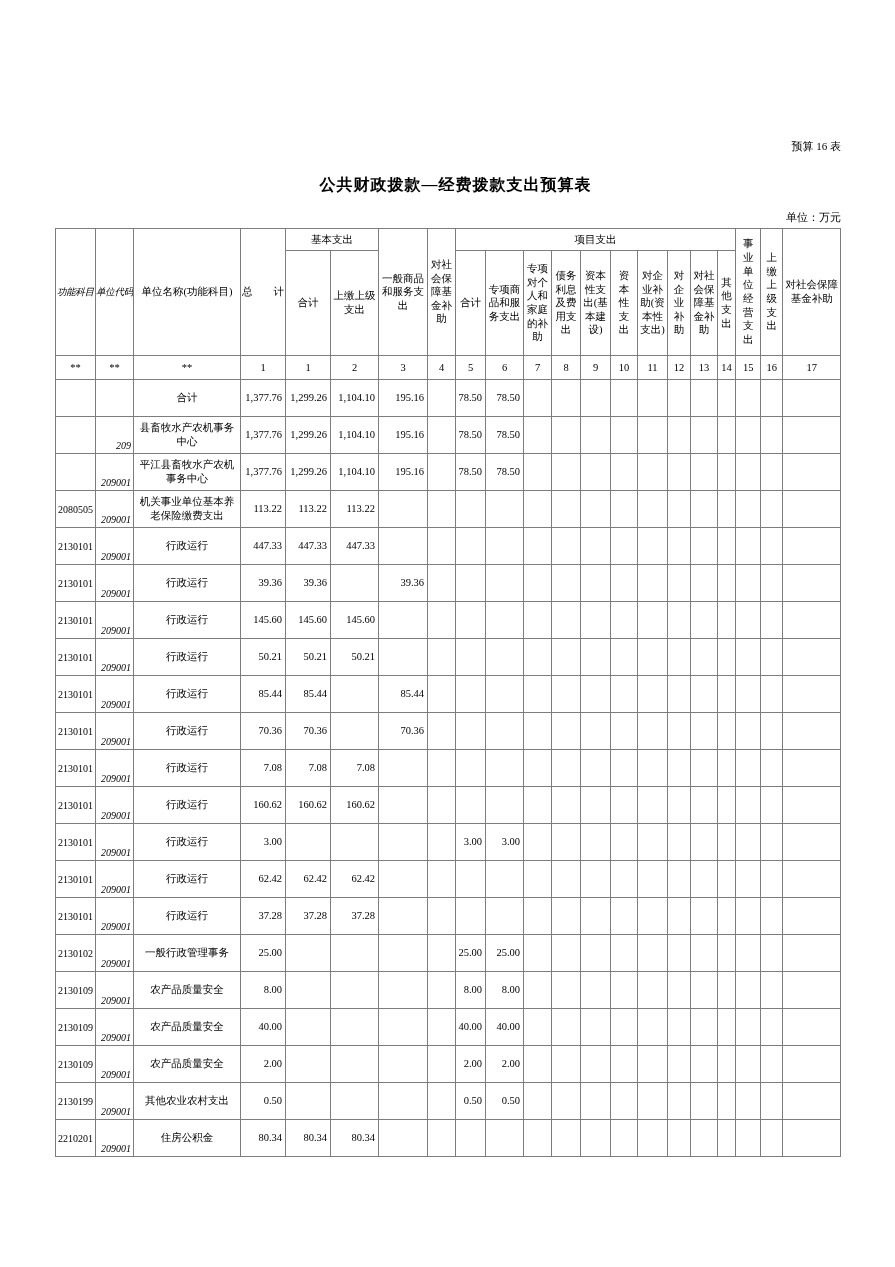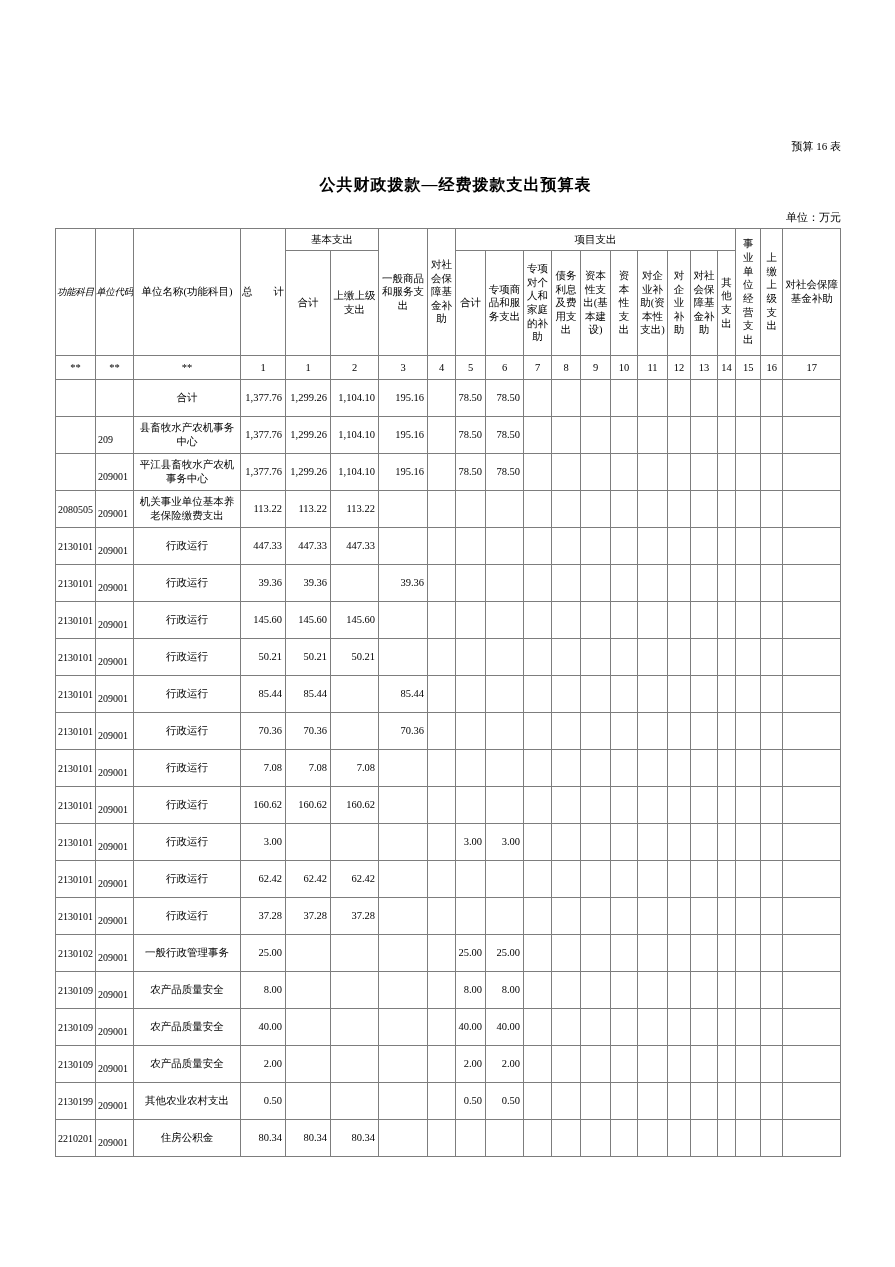--- a/index.html
+++ b/index.html
@@ -37,21 +37,21 @@
   .budget thead tr.row-detail { height: 105px; }
   .budget thead tr.numrow td { height: 24px; text-align: center; vertical-align: middle; padding: 0 1px; }
 
   th.tight { white-space: nowrap; padding: 0; font-size: 9.5px; letter-spacing: -0.3px; font-style: italic; }
   th.oneline { white-space: nowrap; padding: 8px 1px; }
   th.hgroup { vertical-align: middle; }
   th.narrow1 { padding: 0 6px; border-radius: 7px; }
 
   .budget tbody td { height: 37px; }
   td.c0 { text-align: right; vertical-align: middle; font-size: 10px; padding-left: 2px; }
-  td.c1 { text-align: left; vertical-align: bottom; font-size: 10px; padding-left: 2px; padding-bottom: 7px; }
+  td.c1 { text-align: right; vertical-align: bottom; font-size: 10px; padding-left: 2px; padding-bottom: 1px; font-style: italic; }
   td.c2 { text-align: center; vertical-align: middle; word-break: break-all; }
   td.num { text-align: right; vertical-align: middle; padding-right: 3px; }
 </style>
 </head>
 <body>
 
 <div class="page">
 
   <div class="corner-label">预算 16 表</div>
   <h1 class="doc-title">公共财政拨款—经费拨款支出预算表</h1>

